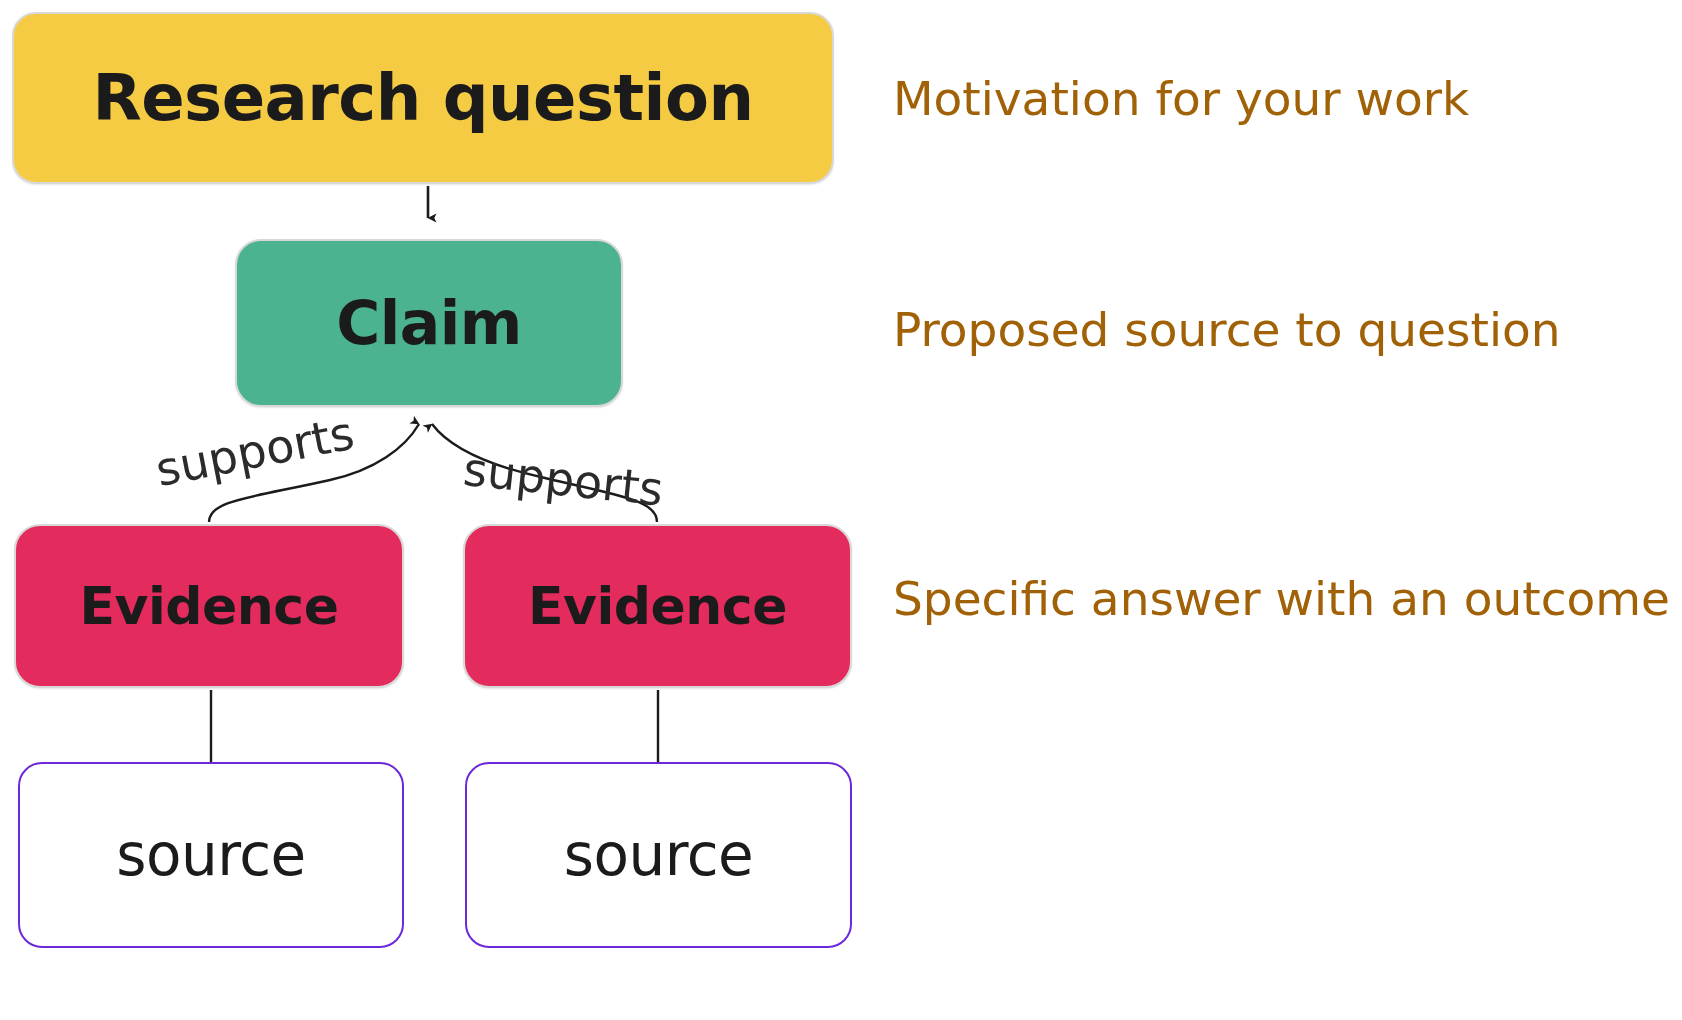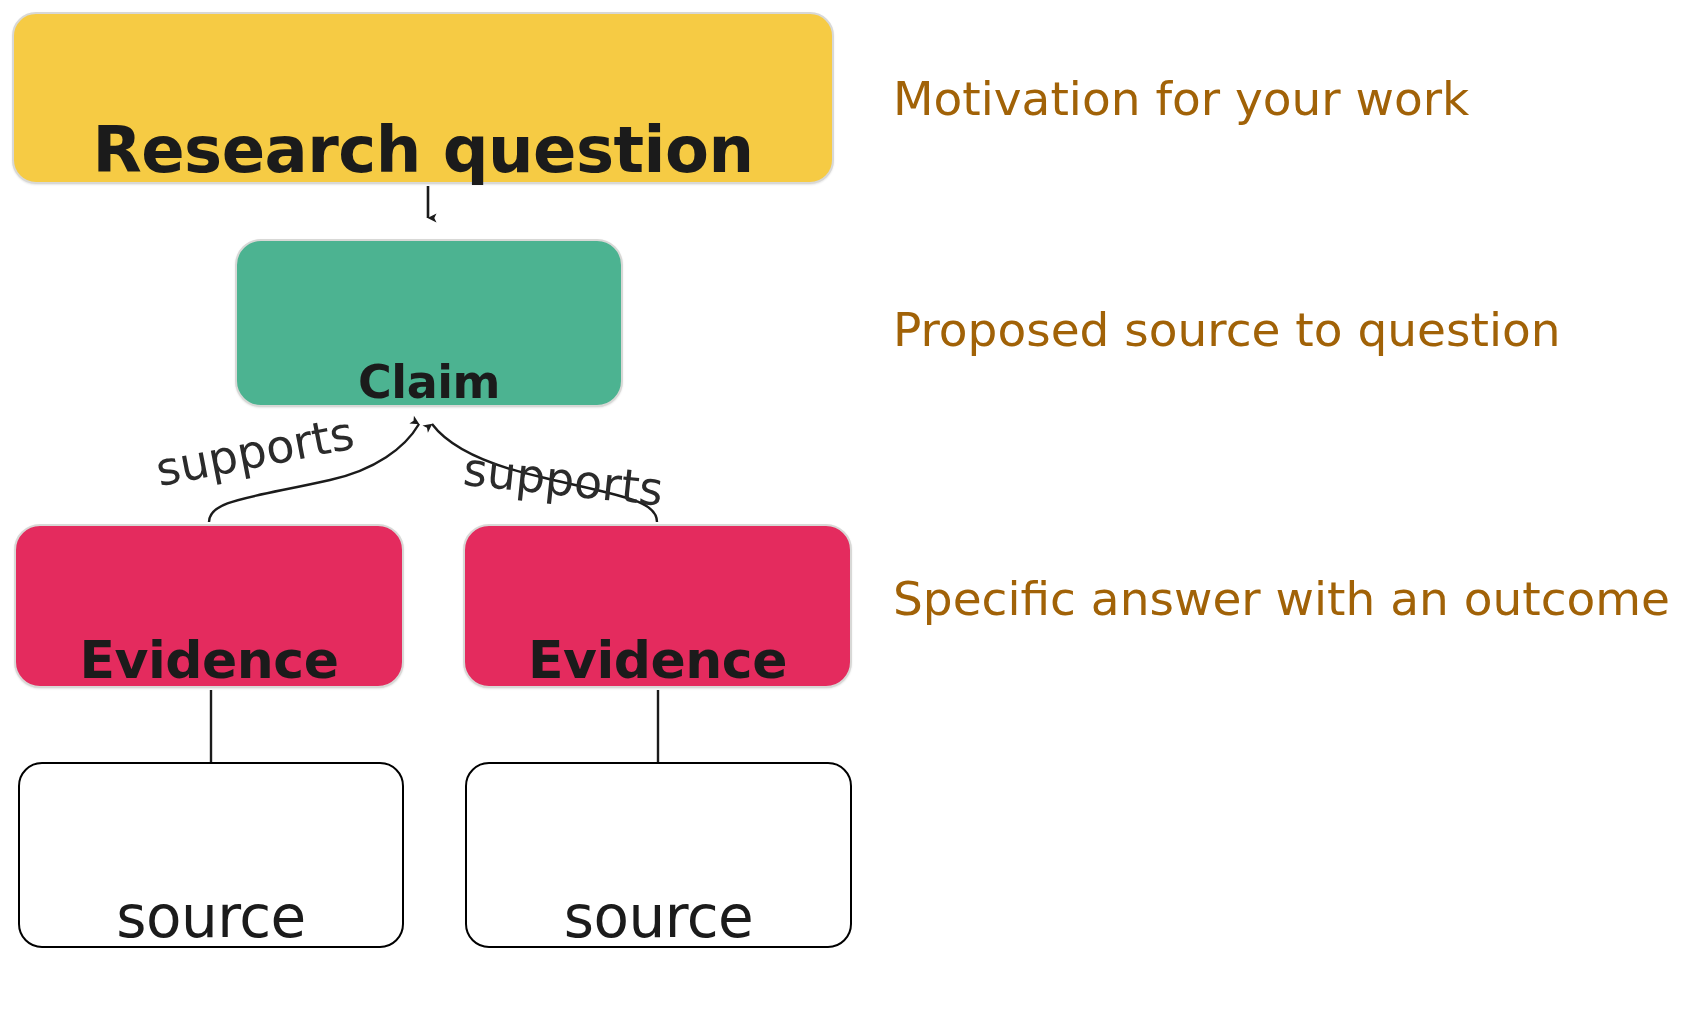--- a/index.html
+++ b/index.html
@@ -22,21 +22,21 @@
     left: 0;
     top: 0;
     width: 1682px;
     height: 1020px;
     pointer-events: none;
   }
   .node {
     position: absolute;
     box-sizing: border-box;
     display: flex;
-    align-items: flex-end;
+    align-items: center;
     justify-content: center;
     border-radius: 26px;
     border: 2px solid #d8d8d6;
     box-shadow: 0 1px 2px rgba(0,0,0,0.10);
   }
   .node-label {
     font-weight: bold;
     color: #1b1b1b;
     letter-spacing: -0.5px;
     line-height: 1;
@@ -53,37 +53,37 @@
   .node.research .node-label { font-size: 64px; }
 
   .node.claim {
     left: 235px;
     top: 239px;
     width: 388px;
     height: 168px;
     background: #4cb391;
     border-radius: 26px;
   }
-  .node.claim .node-label { font-size: 46px; }
+  .node.claim .node-label { font-size: 60px; }
 
   .node.evidence {
     top: 524px;
     height: 164px;
     background: #e42b5e;
     border-radius: 26px;
   }
   .node.evidence .node-label { font-size: 52px; }
   .node.evidence-left  { left: 14px;  width: 390px; }
   .node.evidence-right { left: 463px; width: 389px; }
 
   .node.source {
     top: 762px;
     height: 186px;
     background: #ffffff;
-    border: 2px solid #000000;
+    border: 2px solid #6d28d9;
     border-radius: 24px;
     box-shadow: none;
   }
   .node.source .node-label {
     font-weight: normal;
     font-size: 58px;
     color: #1b1b1b;
   }
   .node.source-left  { left: 18px;  width: 386px; }
   .node.source-right { left: 465px; width: 387px; }

